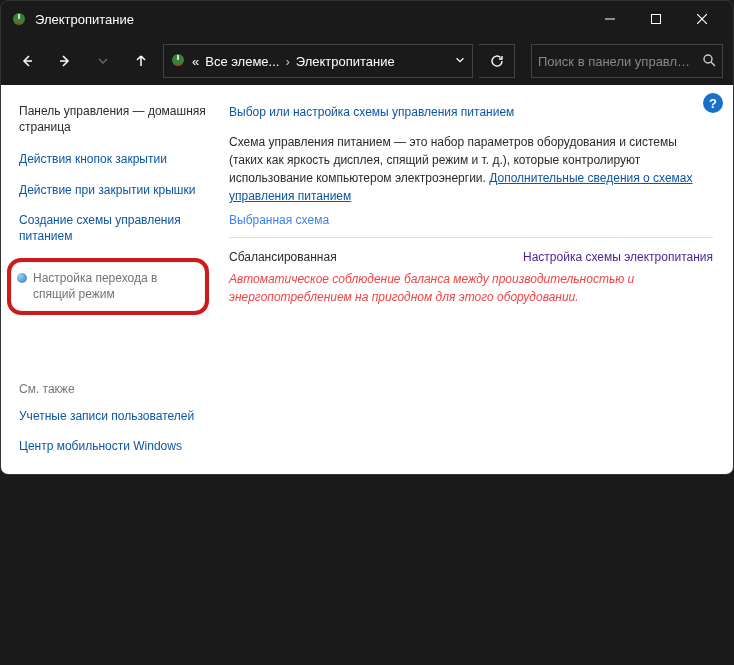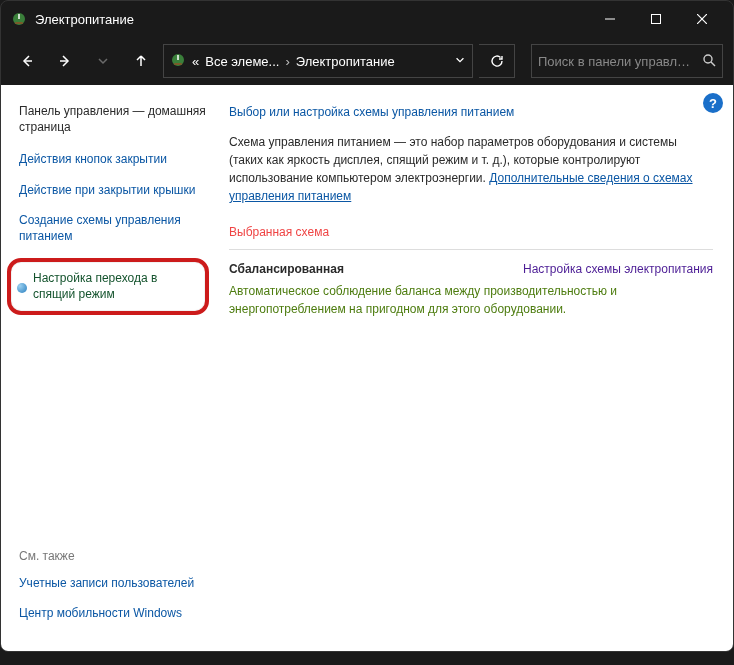--- a/index.html
+++ b/index.html
@@ -1,51 +1,51 @@
 <!DOCTYPE html>
 <html><head>
 <meta charset="utf-8">
 <style>
   * { box-sizing: border-box; margin: 0; padding: 0; }
   html, body { width: 734px; height: 665px; font-family: "Segoe UI", Tahoma, sans-serif; background: #1a1a1a; }
-  .window { width: 734px; height: 652px; background: #1a1a1a; display: flex; flex-direction: column; border: 1px solid #333; border-radius: 8px; overflow: hidden; }
+  .window { width: 734px; height: 475px; background: #1a1a1a; display: flex; flex-direction: column; border: 1px solid #333; border-radius: 8px; overflow: hidden; }
   .titlebar { height: 36px; display: flex; align-items: center; padding: 0 8px 0 10px; color: #fff; }
   .titlebar .icon { width: 16px; height: 16px; margin-right: 8px; display: flex; align-items: center; justify-content: center; }
   .titlebar .title { font-size: 13px; flex: 1; }
   .winbtn { width: 46px; height: 36px; display: flex; align-items: center; justify-content: center; color: #fff; }
   .winbtn svg { width: 10px; height: 10px; }
   .navbar { height: 48px; display: flex; align-items: center; padding: 0 10px; gap: 6px; }
   .navbtn { width: 32px; height: 32px; display: flex; align-items: center; justify-content: center; color: #fff; }
   .navbtn svg { width: 14px; height: 14px; }
   .navbtn.disabled { opacity: 0.35; }
   .crumbs { flex: 1; height: 34px; border: 1px solid #444; display: flex; align-items: center; padding: 0 6px; color: #fff; font-size: 13px; gap: 6px; }
   .crumbs .sep { opacity: 0.7; }
   .crumbs .chev { margin-left: auto; }
   .refreshbox { width: 36px; height: 34px; border-top: 1px solid #444; border-bottom: 1px solid #444; border-right: 1px solid #444; display: flex; align-items: center; justify-content: center; color: #fff; }
   .searchbox { width: 192px; height: 34px; border: 1px solid #444; margin-left: 10px; display: flex; align-items: center; padding: 0 6px; color: #888; font-size: 13px; gap: 6px; }
   .searchbox .searchtext { flex: 1; white-space: nowrap; overflow: hidden; text-overflow: ellipsis; }
   .body { flex: 1; background: #fff; display: flex; position: relative; }
-  .sidebar { width: 210px; padding: 18px 4px 16px 18px; display: flex; flex-direction: column; font-size: 12px; color: #1a5fb4; }
+  .sidebar { width: 210px; padding: 18px 4px 6px 18px; display: flex; flex-direction: column; font-size: 12px; color: #1a5fb4; }
   .sidebar a { color: #0b57a4; text-decoration: none; display: block; margin-bottom: 14px; cursor: pointer; line-height: 1.35; }
   .sidebar .home { color: #2a2a2a; margin-bottom: 16px; }
   .sidebar .highlight-wrap { border: 4px solid #cc1b1b; border-radius: 14px; padding: 8px 10px 8px 6px; margin: 0 -2px 14px -12px; box-shadow: 0 0 0 1px rgba(0,0,0,.05) inset; }
-  .sidebar .highlight-wrap a { margin-bottom: 0; color: #14532d; display: flex; gap: 6px; align-items: center; }
+  .sidebar .highlight-wrap a { margin-bottom: 0; color: #737373; display: flex; gap: 6px; align-items: flex-start; }
   .sidebar .bullet { width: 10px; height: 10px; border-radius: 50%; background: radial-gradient(circle at 30% 30%, #9bd0f0, #2a7fbf); flex-shrink: 0; margin-top: 3px; }
   .sidebar .seealso { margin-top: auto; color: #777; margin-bottom: 12px; }
   .main { flex: 1; padding: 20px 20px 20px 18px; font-size: 12px; color: #2a2a2a; position: relative; }
   .helpicon { position: absolute; top: 8px; right: 10px; width: 20px; height: 20px; border-radius: 50%; background: #1a6fc9; color: #fff; display: flex; align-items: center; justify-content: center; font-size: 13px; font-weight: bold; }
   .main h1 { font-size: 12px; color: #0b57a4; font-weight: 400; margin-bottom: 14px; }
-  .main p.desc { line-height: 1.5; margin-bottom: 20px; }
+  .main p.desc { line-height: 1.5; margin-bottom: 8px; }
   .main p.desc a { color: #0b57a4; text-decoration: underline; }
-  .section-label { color: #ef4444; margin-bottom: 10px; }
+  .section-label { color: #3b82f6; margin-bottom: 10px; }
   .divider { border: none; border-top: 1px solid #ddd; margin-bottom: 12px; }
   .plan { display: flex; justify-content: space-between; align-items: flex-start; margin-bottom: 6px; }
-  .plan .name { font-weight: 700; }
+  .plan .name { font-weight: 400; }
   .plan a { color: #4c1d95; text-decoration: none; font-size: 12px; }
-  .plandesc { color: #4d7c0f; line-height: 1.5; }
+  .plandesc { color: #ef4444; line-height: 1.5; font-style: italic; }
   .power-icon svg { width: 16px; height: 16px; }
 </style>
 </head>
 <body>
 
 <div class="window">
 
   <div class="titlebar">
     <span class="icon power-icon">
       <svg viewBox="0 0 16 16">

